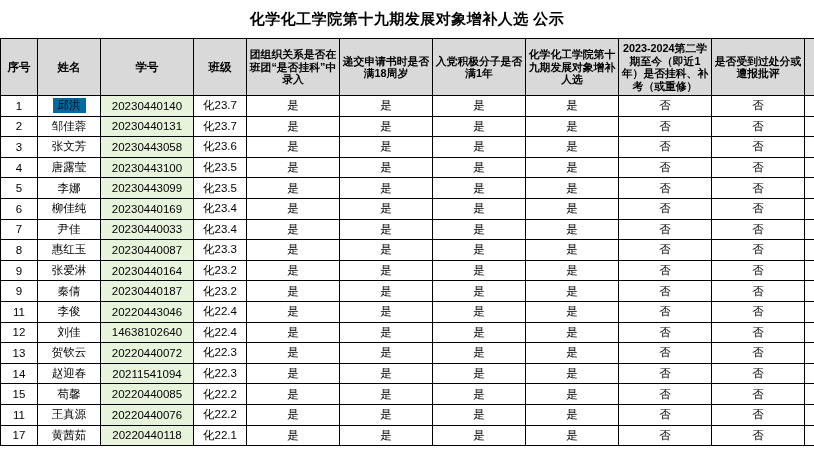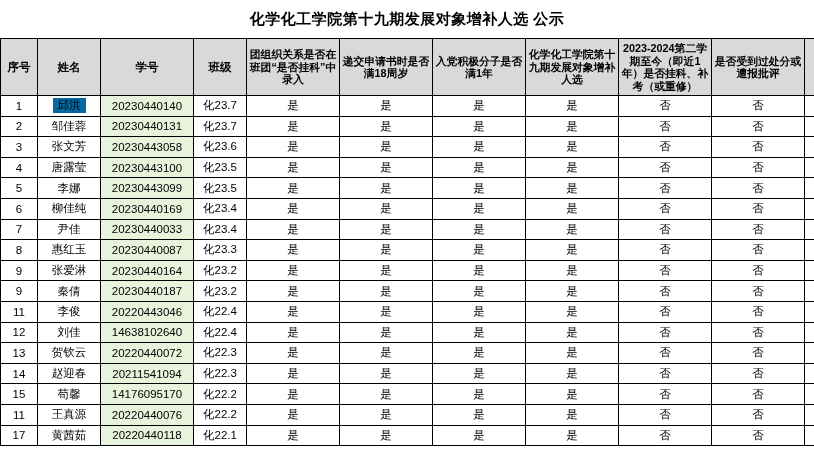--- a/index.html
+++ b/index.html
@@ -281,21 +281,21 @@
           <td class="q">是</td>
           <td class="q">是</td>
           <td class="q">是</td>
           <td class="q">否</td>
           <td class="q">否</td>
           <td class="branch">二支部</td>
         </tr>
         <tr>
           <td class="seq">15</td>
           <td class="name">苟馨</td>
-          <td class="sid">14176095170</td>
+          <td class="sid">20220440085</td>
           <td class="cls">化22.2</td>
           <td class="q">是</td>
           <td class="q">是</td>
           <td class="q">是</td>
           <td class="q">是</td>
           <td class="q">否</td>
           <td class="q">否</td>
           <td class="branch">一支部</td>
         </tr>
         <tr>

